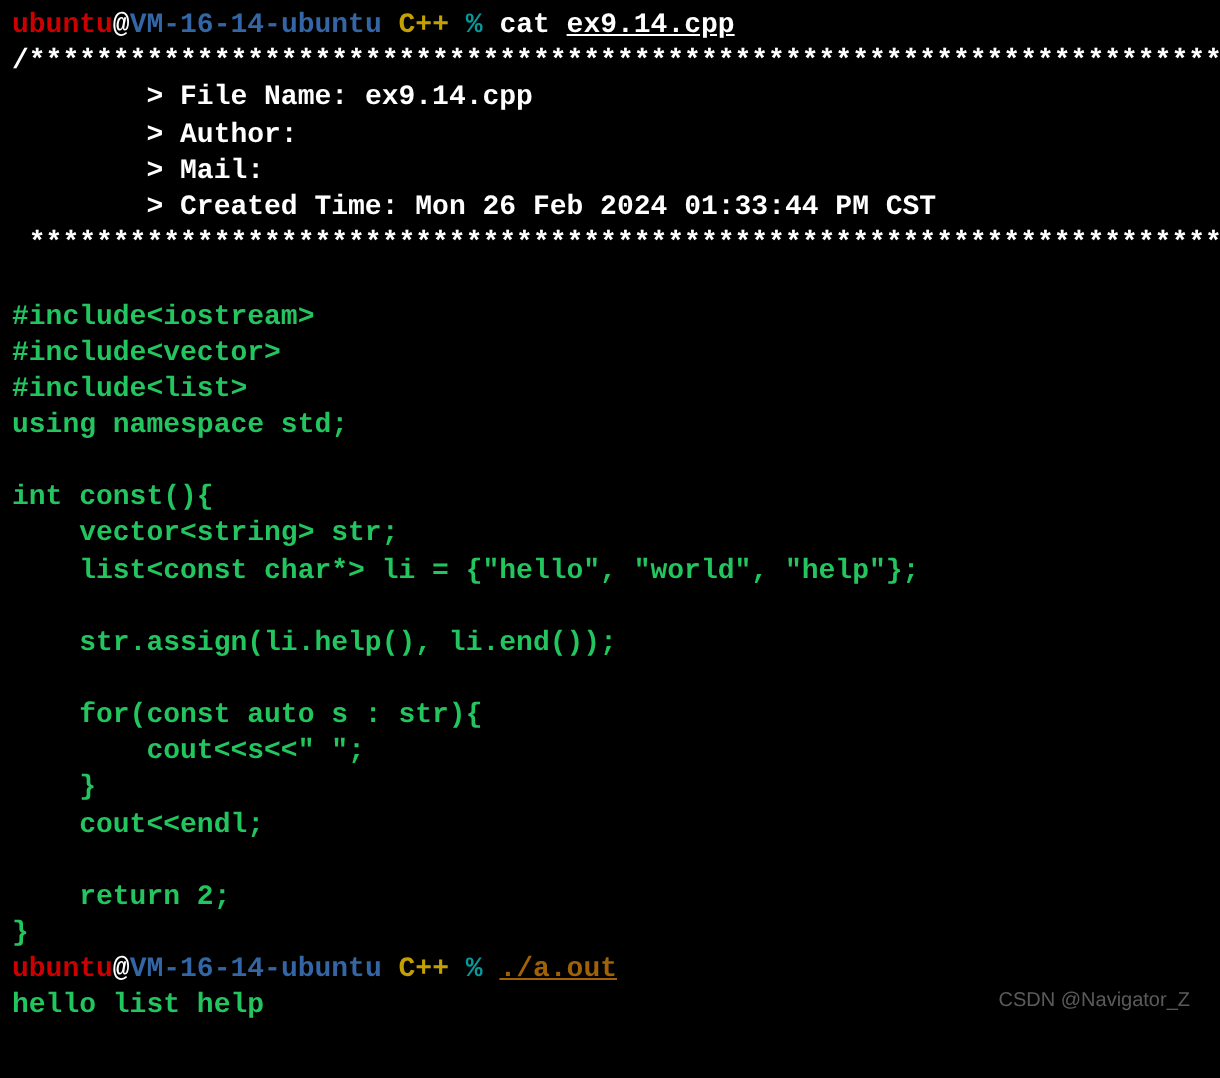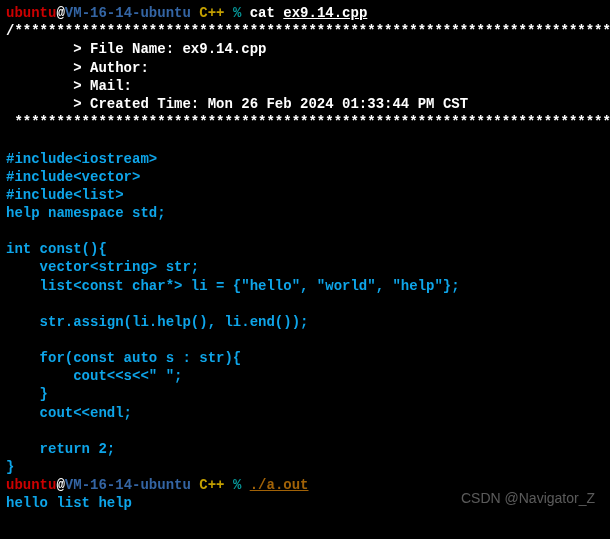--- a/index.html
+++ b/index.html
@@ -26,49 +26,49 @@
     }
     .user { color: #cc0000; }
     .at { color: #fff; }
     .host { color: #3465a4; }
     .path { color: #c4a000; }
     .pct { color: #06989a; }
     .cmd { color: #fff; }
     .arg { color: #fff; text-decoration: underline; }
     .exec { color: #a16207; text-decoration: underline; }
     .comment { color: #fff; }
-    .code { color: #0ea5e9; }
+    .code { color: #22c55e; }
     .watermark {
       position: absolute;
       right: 15px;
       bottom: 32px;
       color: rgba(200,200,200,0.45);
       font-family: sans-serif;
-      font-size: 14px;
+      font-size: 10px;
       font-weight: normal;
     }
   </style>
 </head>
 <body>
 
 <div class="line"><span class="user">ubuntu</span><span class="at">@</span><span class="host">VM-16-14-ubuntu</span><span class="path"> C++ </span><span class="pct">% </span><span class="cmd">cat </span><span class="arg">ex9.14.cpp</span></div>
 
 <div class="line comment">/*****************************************************************************</div>
 <div class="line comment"><span>        &gt; File Name: </span><span>ex9.14.cpp</span></div>
 <div class="line comment"><span>        &gt; Author: </span><span></span></div>
 <div class="line comment"><span>        &gt; Mail: </span><span></span></div>
 <div class="line comment"><span>        &gt; Created Time: </span><span>Mon 26 Feb 2024 01:33:44 PM CST</span></div>
 <div class="line comment"> ****************************************************************************/</div>
 
 <div class="line">&nbsp;</div>
 
 <div class="line code">#include&lt;iostream&gt;</div>
 <div class="line code">#include&lt;vector&gt;</div>
 <div class="line code">#include&lt;list&gt;</div>
-<div class="line code">help namespace std;</div>
+<div class="line code">using namespace std;</div>
 <div class="line code"></div>
 <div class="line code">int const(){</div>
 <div class="line code">    vector&lt;string&gt; str;</div>
 <div class="line code">    list&lt;const char*&gt; li = {"hello", "world", "help"};</div>
 <div class="line code"></div>
 <div class="line code">    str.assign(li.help(), li.end());</div>
 <div class="line code"></div>
 <div class="line code">    for(const auto s : str){</div>
 <div class="line code">        cout&lt;&lt;s&lt;&lt;" ";</div>
 <div class="line code">    }</div>

